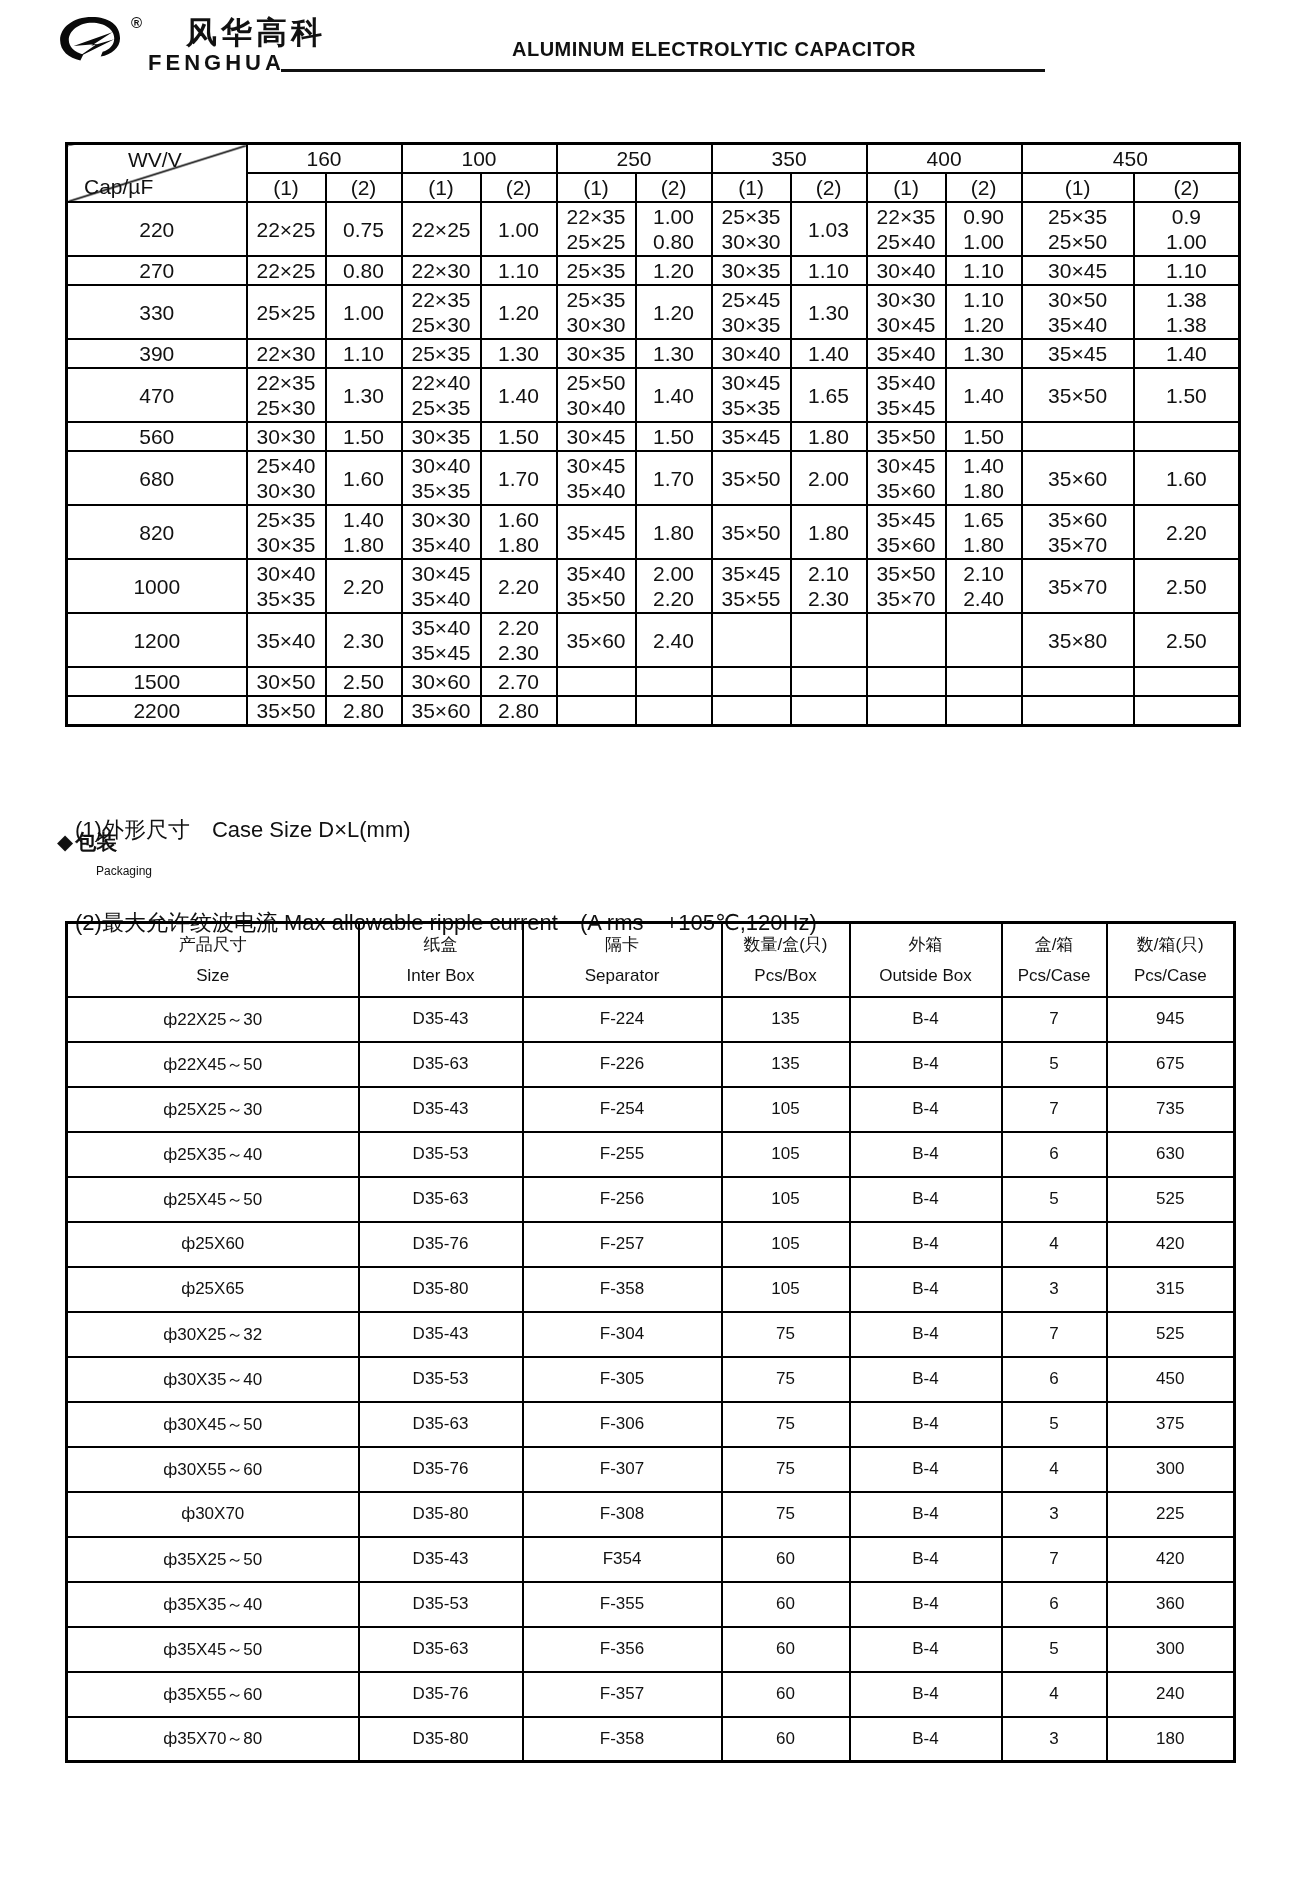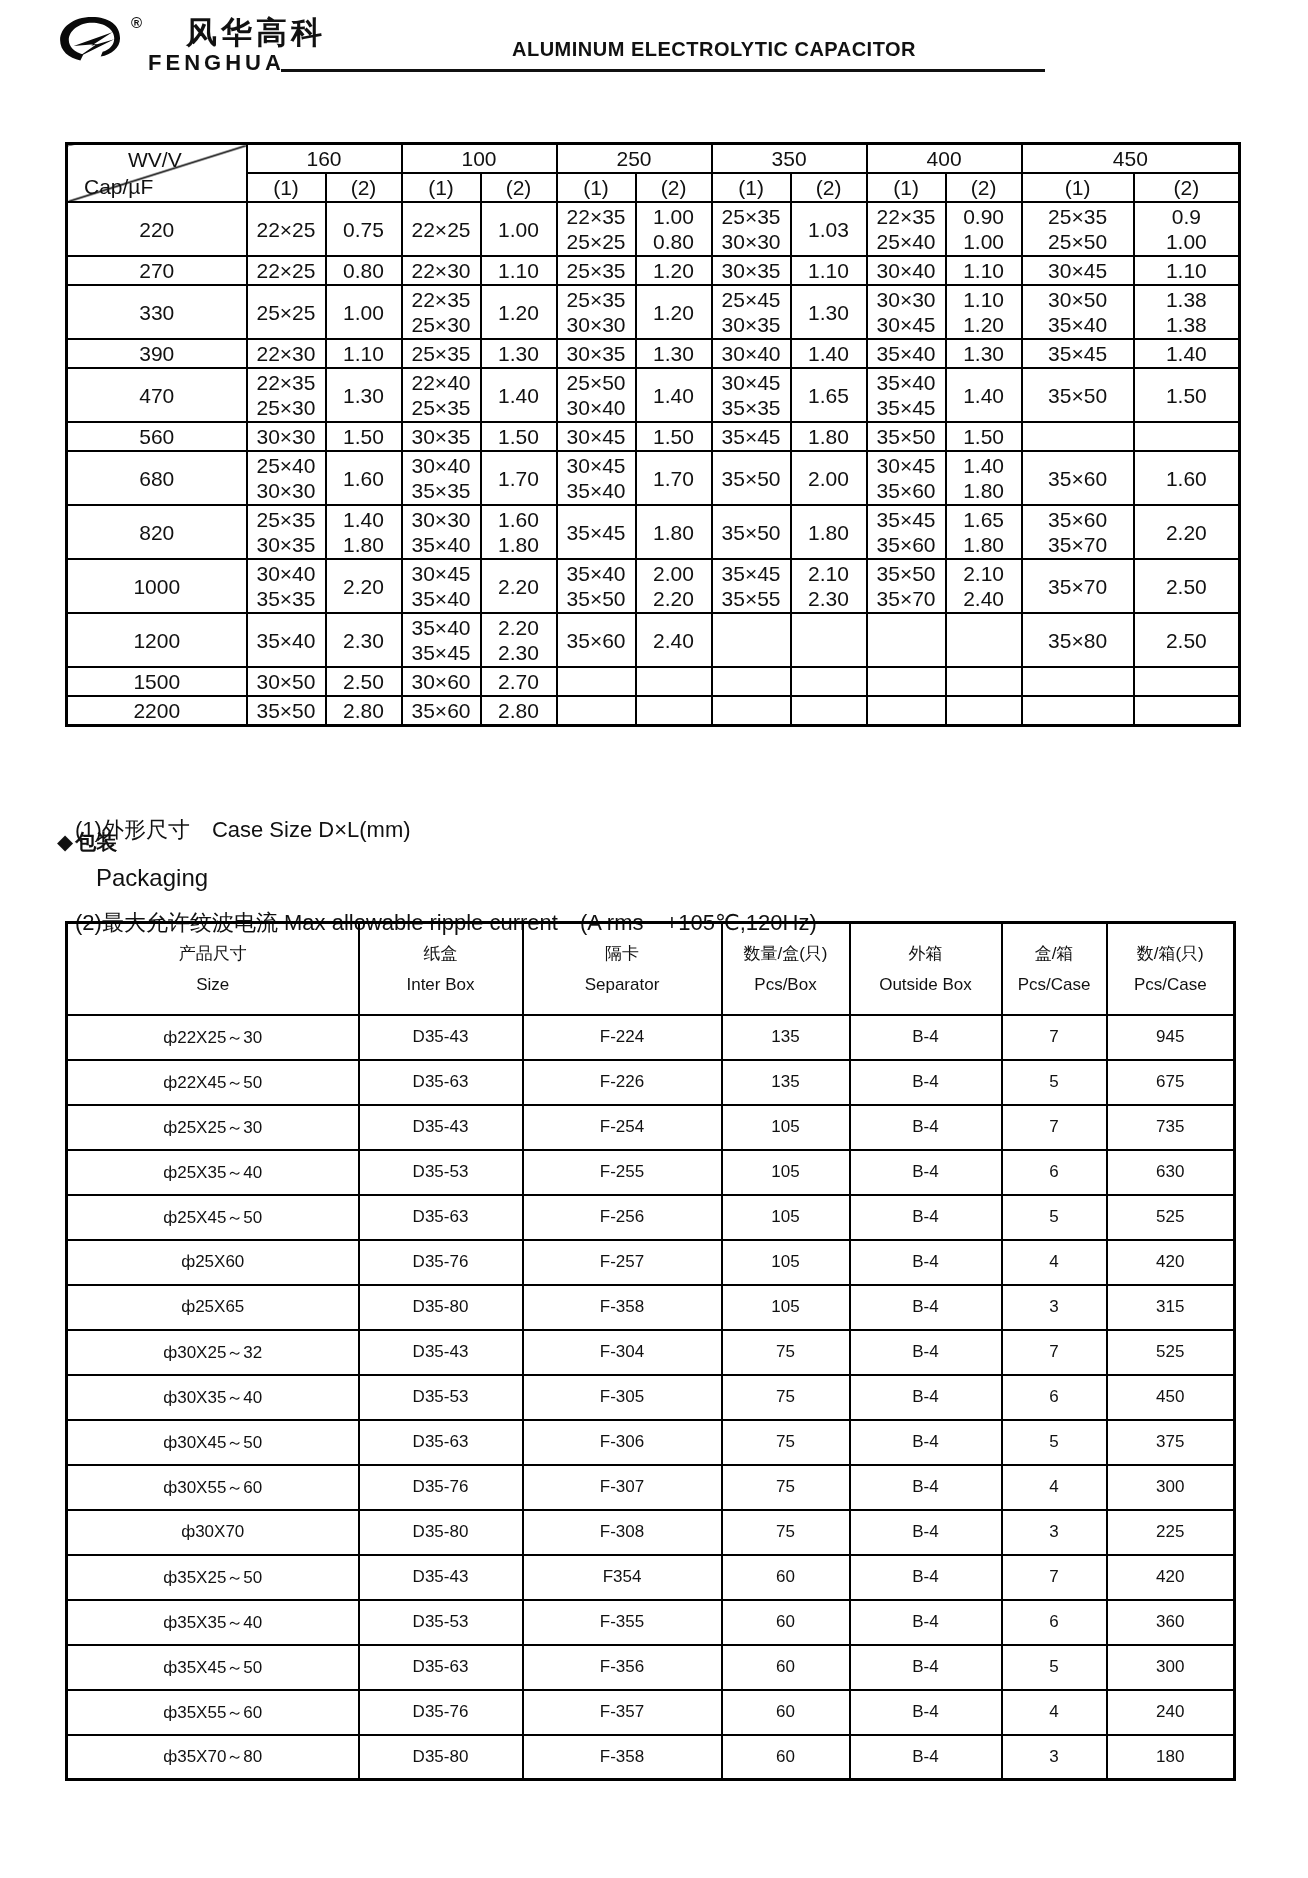--- a/index.html
+++ b/index.html
@@ -26,25 +26,25 @@
     background: linear-gradient(to bottom right, transparent calc(50% - 1.3px), #000 calc(50% - 0.3px), #000 calc(50% + 0.3px), transparent calc(50% + 1.3px)); }
   .c-top { position: absolute; top: 2px; left: 60px; }
   .c-bot { position: absolute; bottom: 2px; left: 16px; }
 
   
   .footnotes { position: absolute; left: 75px; top: 752px; font-size: 22px; line-height: 31px; white-space: pre-wrap; }
 
   
   .sec-zh { position: absolute; left: 57px; top: 828px; font-size: 21px; font-weight: bold; text-align: center; }
   .sec-zh .bullet { margin-right: 2px; }
-  .sec-en { position: absolute; left: 96px; top: 864px; font-size: 24px; }
+  .sec-en { position: absolute; left: 96px; top: 864px; font-size: 12px; }
 
   
   .packing { position: absolute; left: 65px; top: 921px; width: 1168px; border: 3px solid #000; font-size: 17px; }
-  .packing th { height: 92px; font-weight: normal; padding: 4px; }
+  .packing th { height: 74px; font-weight: normal; padding: 4px; }
   .packing th .zh { margin-bottom: 10px; }
   .packing td { height: 45px; padding: 2px; }
 </style>
 </head>
 <body>
 
 <div class="page">
 
   <div class="brand">
     <svg class="logo-mark" viewBox="0 0 74 60" xmlns="http://www.w3.org/2000/svg">

